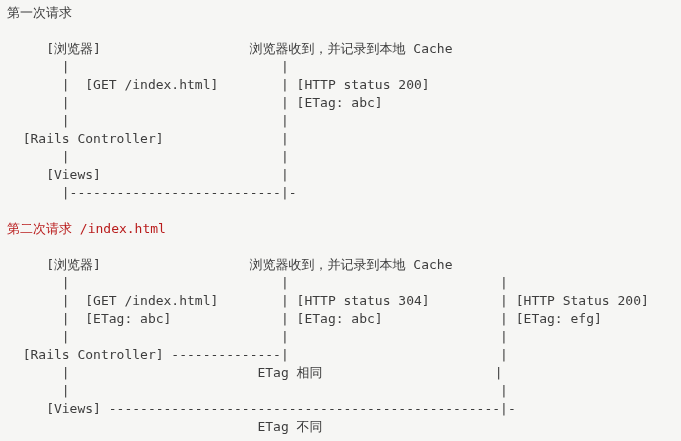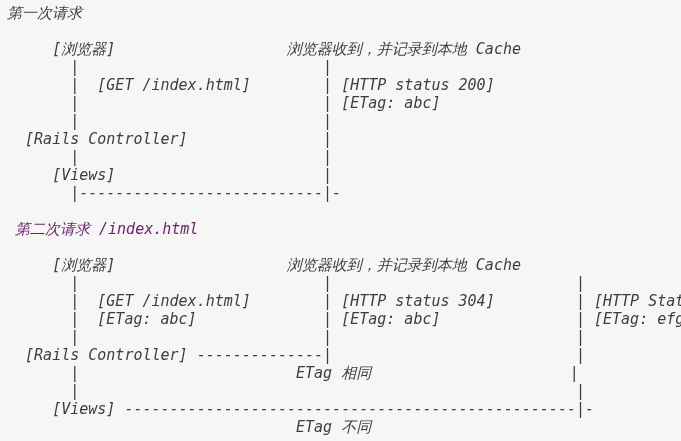--- a/index.html
+++ b/index.html
@@ -11,25 +11,24 @@
     width: 681px;
     height: 441px;
     box-sizing: border-box;
     padding: 4px 0 0 7px;
     overflow: hidden;
     background: #f6f6f4;
   }
   pre {
     margin: 0;
     font-family: "DejaVu Sans Mono", monospace;
-    font-size: 15px;
+    font-size: 13px;
     line-height: 18px;
     color: #3d3d3d;
     white-space: pre;
-    font-style: italic;
   }
   .sec-title { margin: 0 0 18px 0; }
   .section + .section { margin-top: 18px; }
 </style>
 </head>
 <body style="background: rgb(246, 246, 244);">
 
 <div class="page" style="background: rgb(246, 246, 244);">
 
   <div class="section">
@@ -39,21 +38,21 @@
        |  [GET /index.html]        | [HTTP status 200]
        |                           | [ETag: abc]
        |                           |
   [Rails Controller]               |
        |                           |
      [Views]                       |
        |---------------------------|-</pre>
   </div>
 
   <div class="section">
-    <pre class="sec-title" style="color: #701a75; margin-left: 8px;">第二次请求 /index.html</pre>
+    <pre class="sec-title" style="color: #b91c1c;">第二次请求 /index.html</pre>
     <pre class="sec-art" style="color: rgb(61, 61, 61);">     [浏览器]                   浏览器收到，并记录到本地 Cache
        |                           |                           |
        |  [GET /index.html]        | [HTTP status 304]         | [HTTP Status 200]
        |  [ETag: abc]              | [ETag: abc]               | [ETag: efg]
        |                           |                           |
   [Rails Controller] --------------|                           |
        |                        ETag 相同                      |
        |                                                       |
      [Views] --------------------------------------------------|-
                                 ETag 不同</pre>

